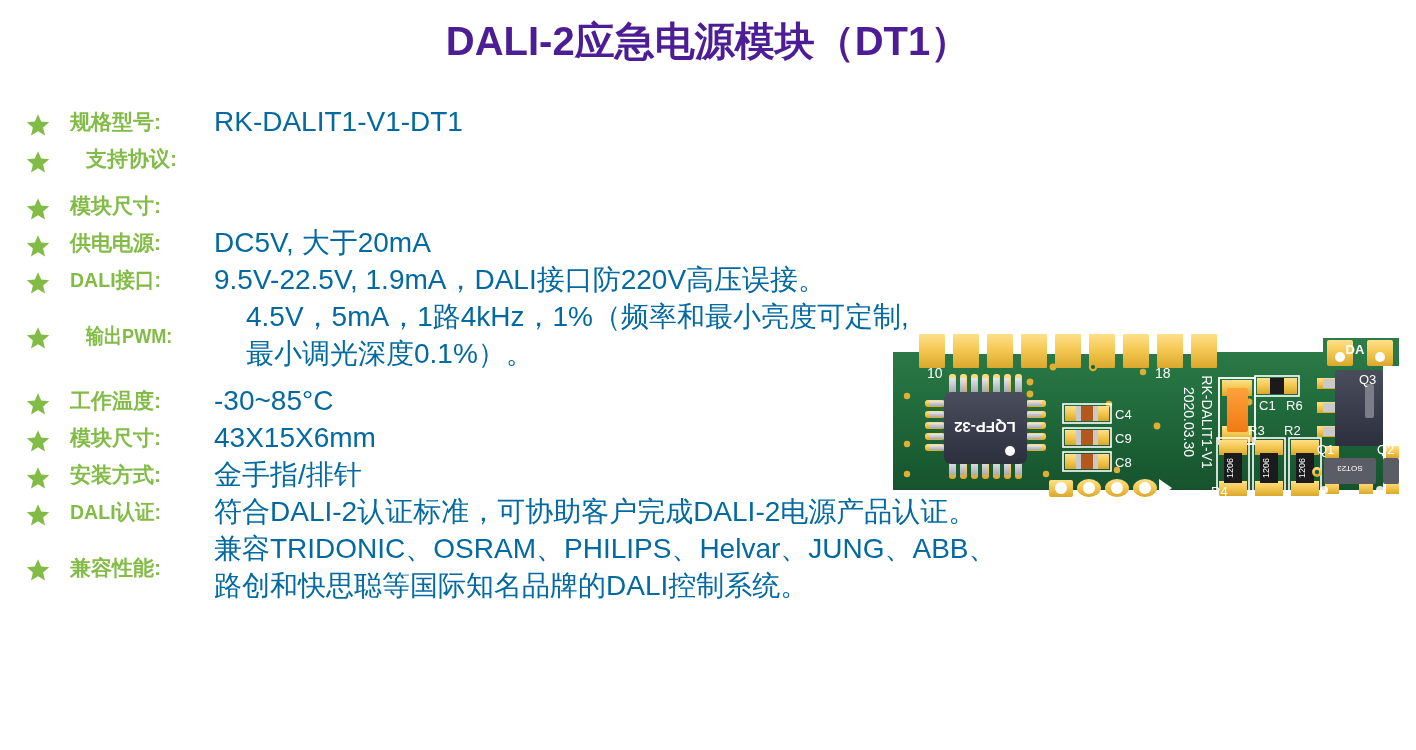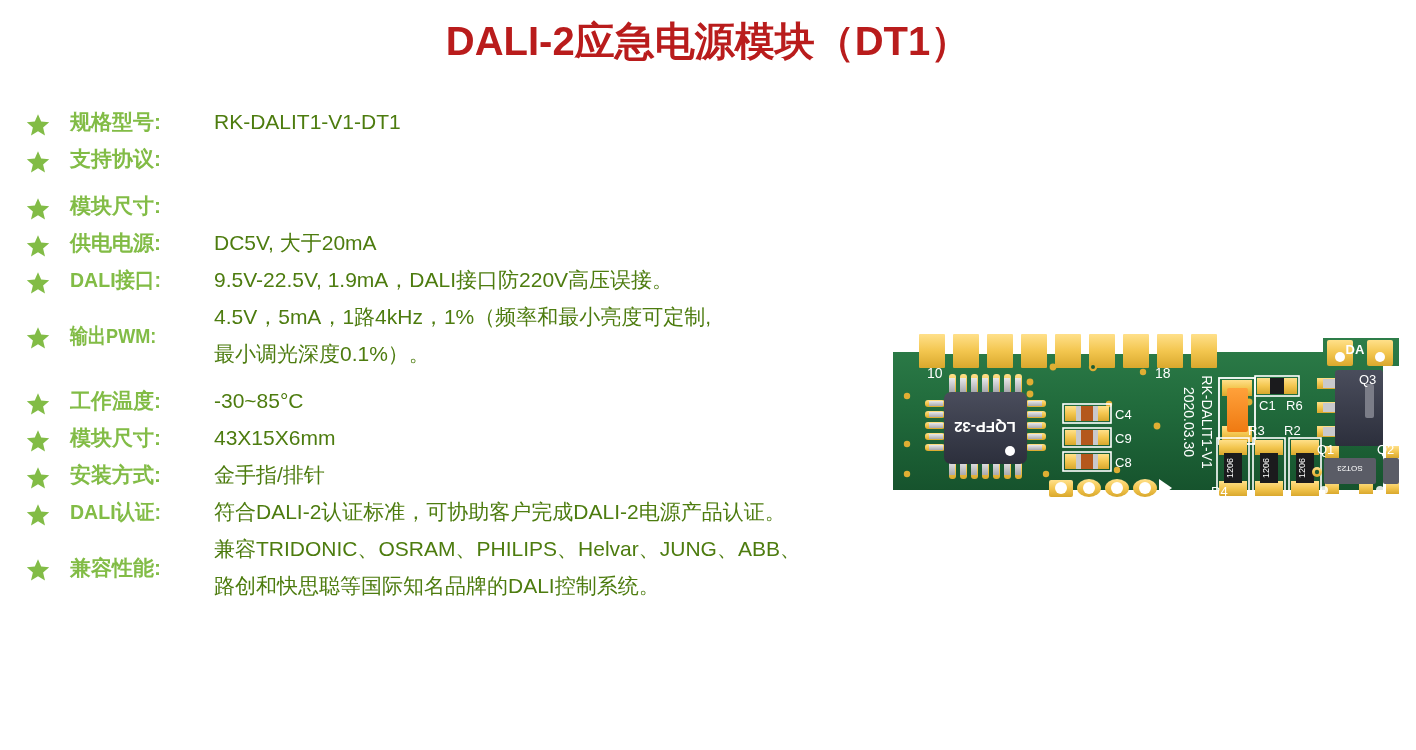--- a/index.html
+++ b/index.html
@@ -15,21 +15,21 @@
     background: #ffffff;
   }
 
   
   .title {
     position: absolute;
     top: 14px; left: 0; width: 1416px;
     text-align: center;
     font-size: 40px;
     font-weight: bold;
-    color: #b91c1c;
+    color: #4c1d95;
     letter-spacing: 0px;
     white-space: nowrap;
   }
 
   
   .spec-list {
     position: absolute;
     top: 103px; left: 26px;
     width: 880px;
   }
@@ -64,30 +64,30 @@
   .label-cell .lbl {
     display: inline-block;
     transform-origin: left center;
   }
   
   .label-cell.squeeze .lbl { transform: scaleX(0.93); }
   .label-cell.squeeze2 .lbl { transform: scaleX(0.86); }
 
   .value-cell {
     flex: 1 1 auto;
-    font-size: 21px;
-    color: #4d7c0f;
+    font-size: 28px;
+    color: #0369a1;
     line-height: 37px;
     font-weight: normal;
     padding-left: 8px;
   }
   .value-cell .vline { display: block; white-space: nowrap; }
   .value-cell .vline.indent { padding-left: 0px; }
 
-  .gap-after { margin-bottom: 10px; }
+  .gap-after { margin-bottom: 10px; gap: 16px; }
 
   
   .pcb-wrap {
     position: absolute;
     left: 893px; top: 322px;
     width: 506px; height: 196px; text-decoration: underline;
   }
   .pcb-svg { display: block; width: 506px; height: 196px; }
 </style>
 </head>

